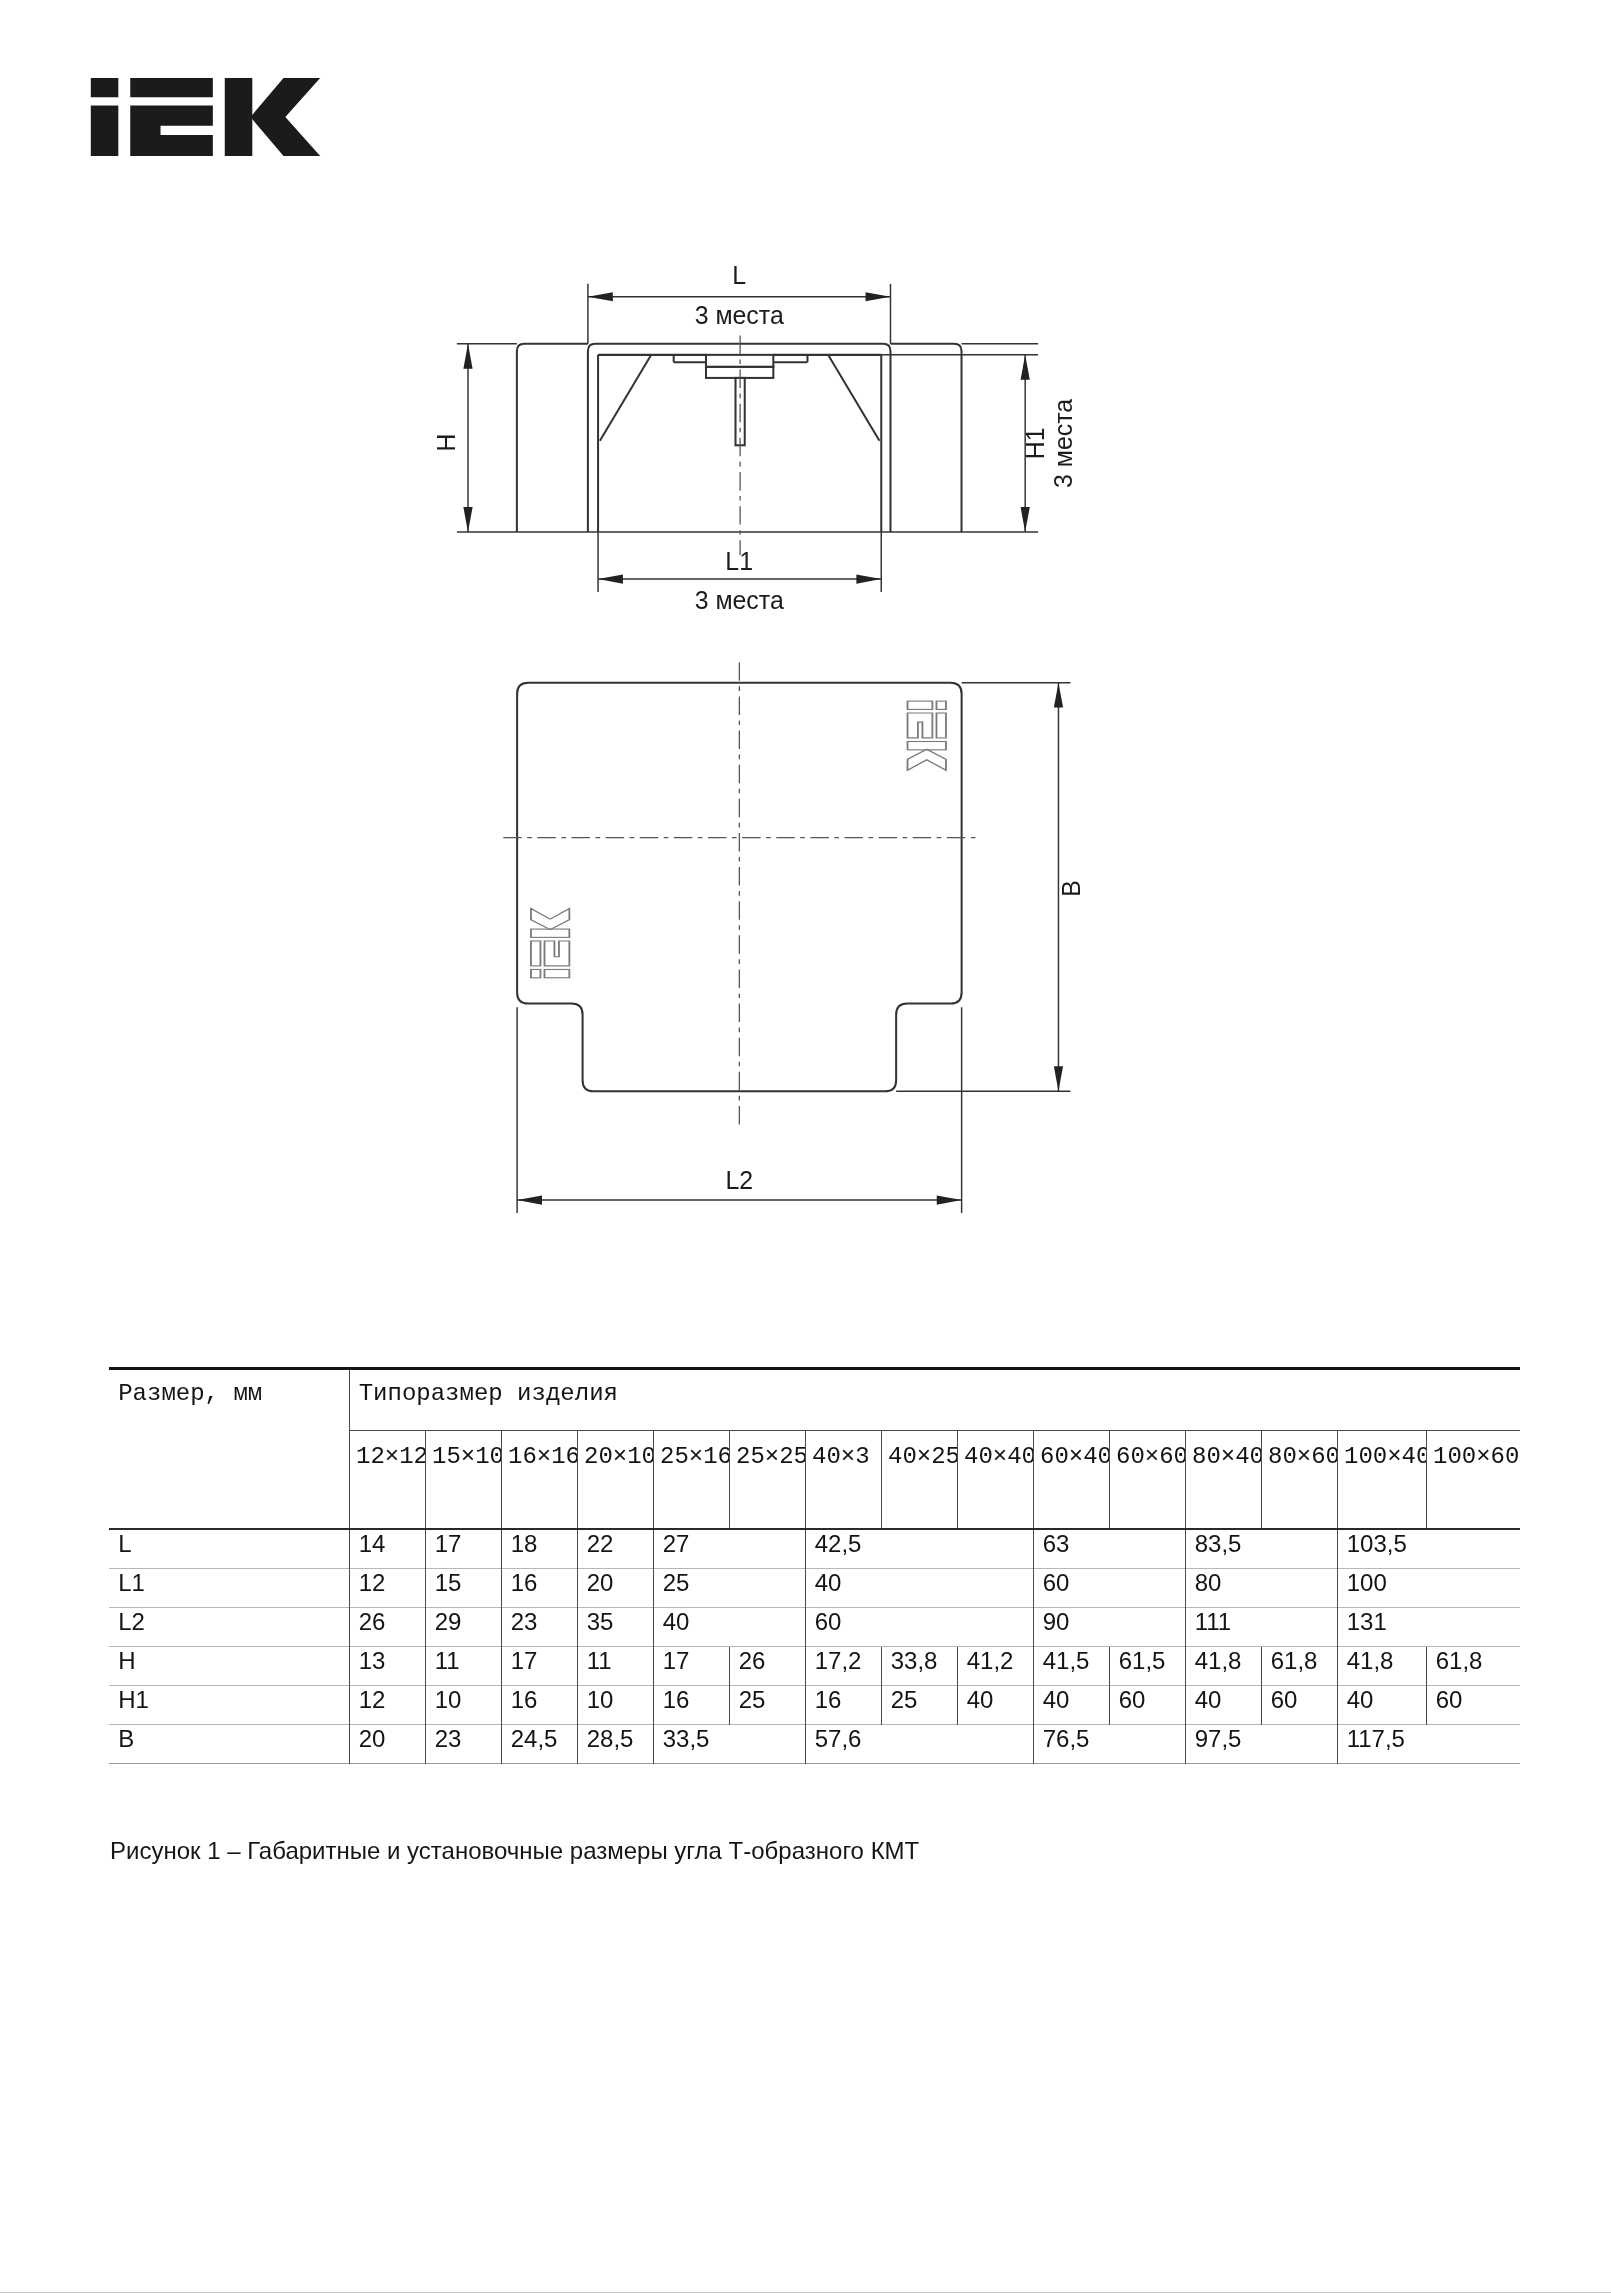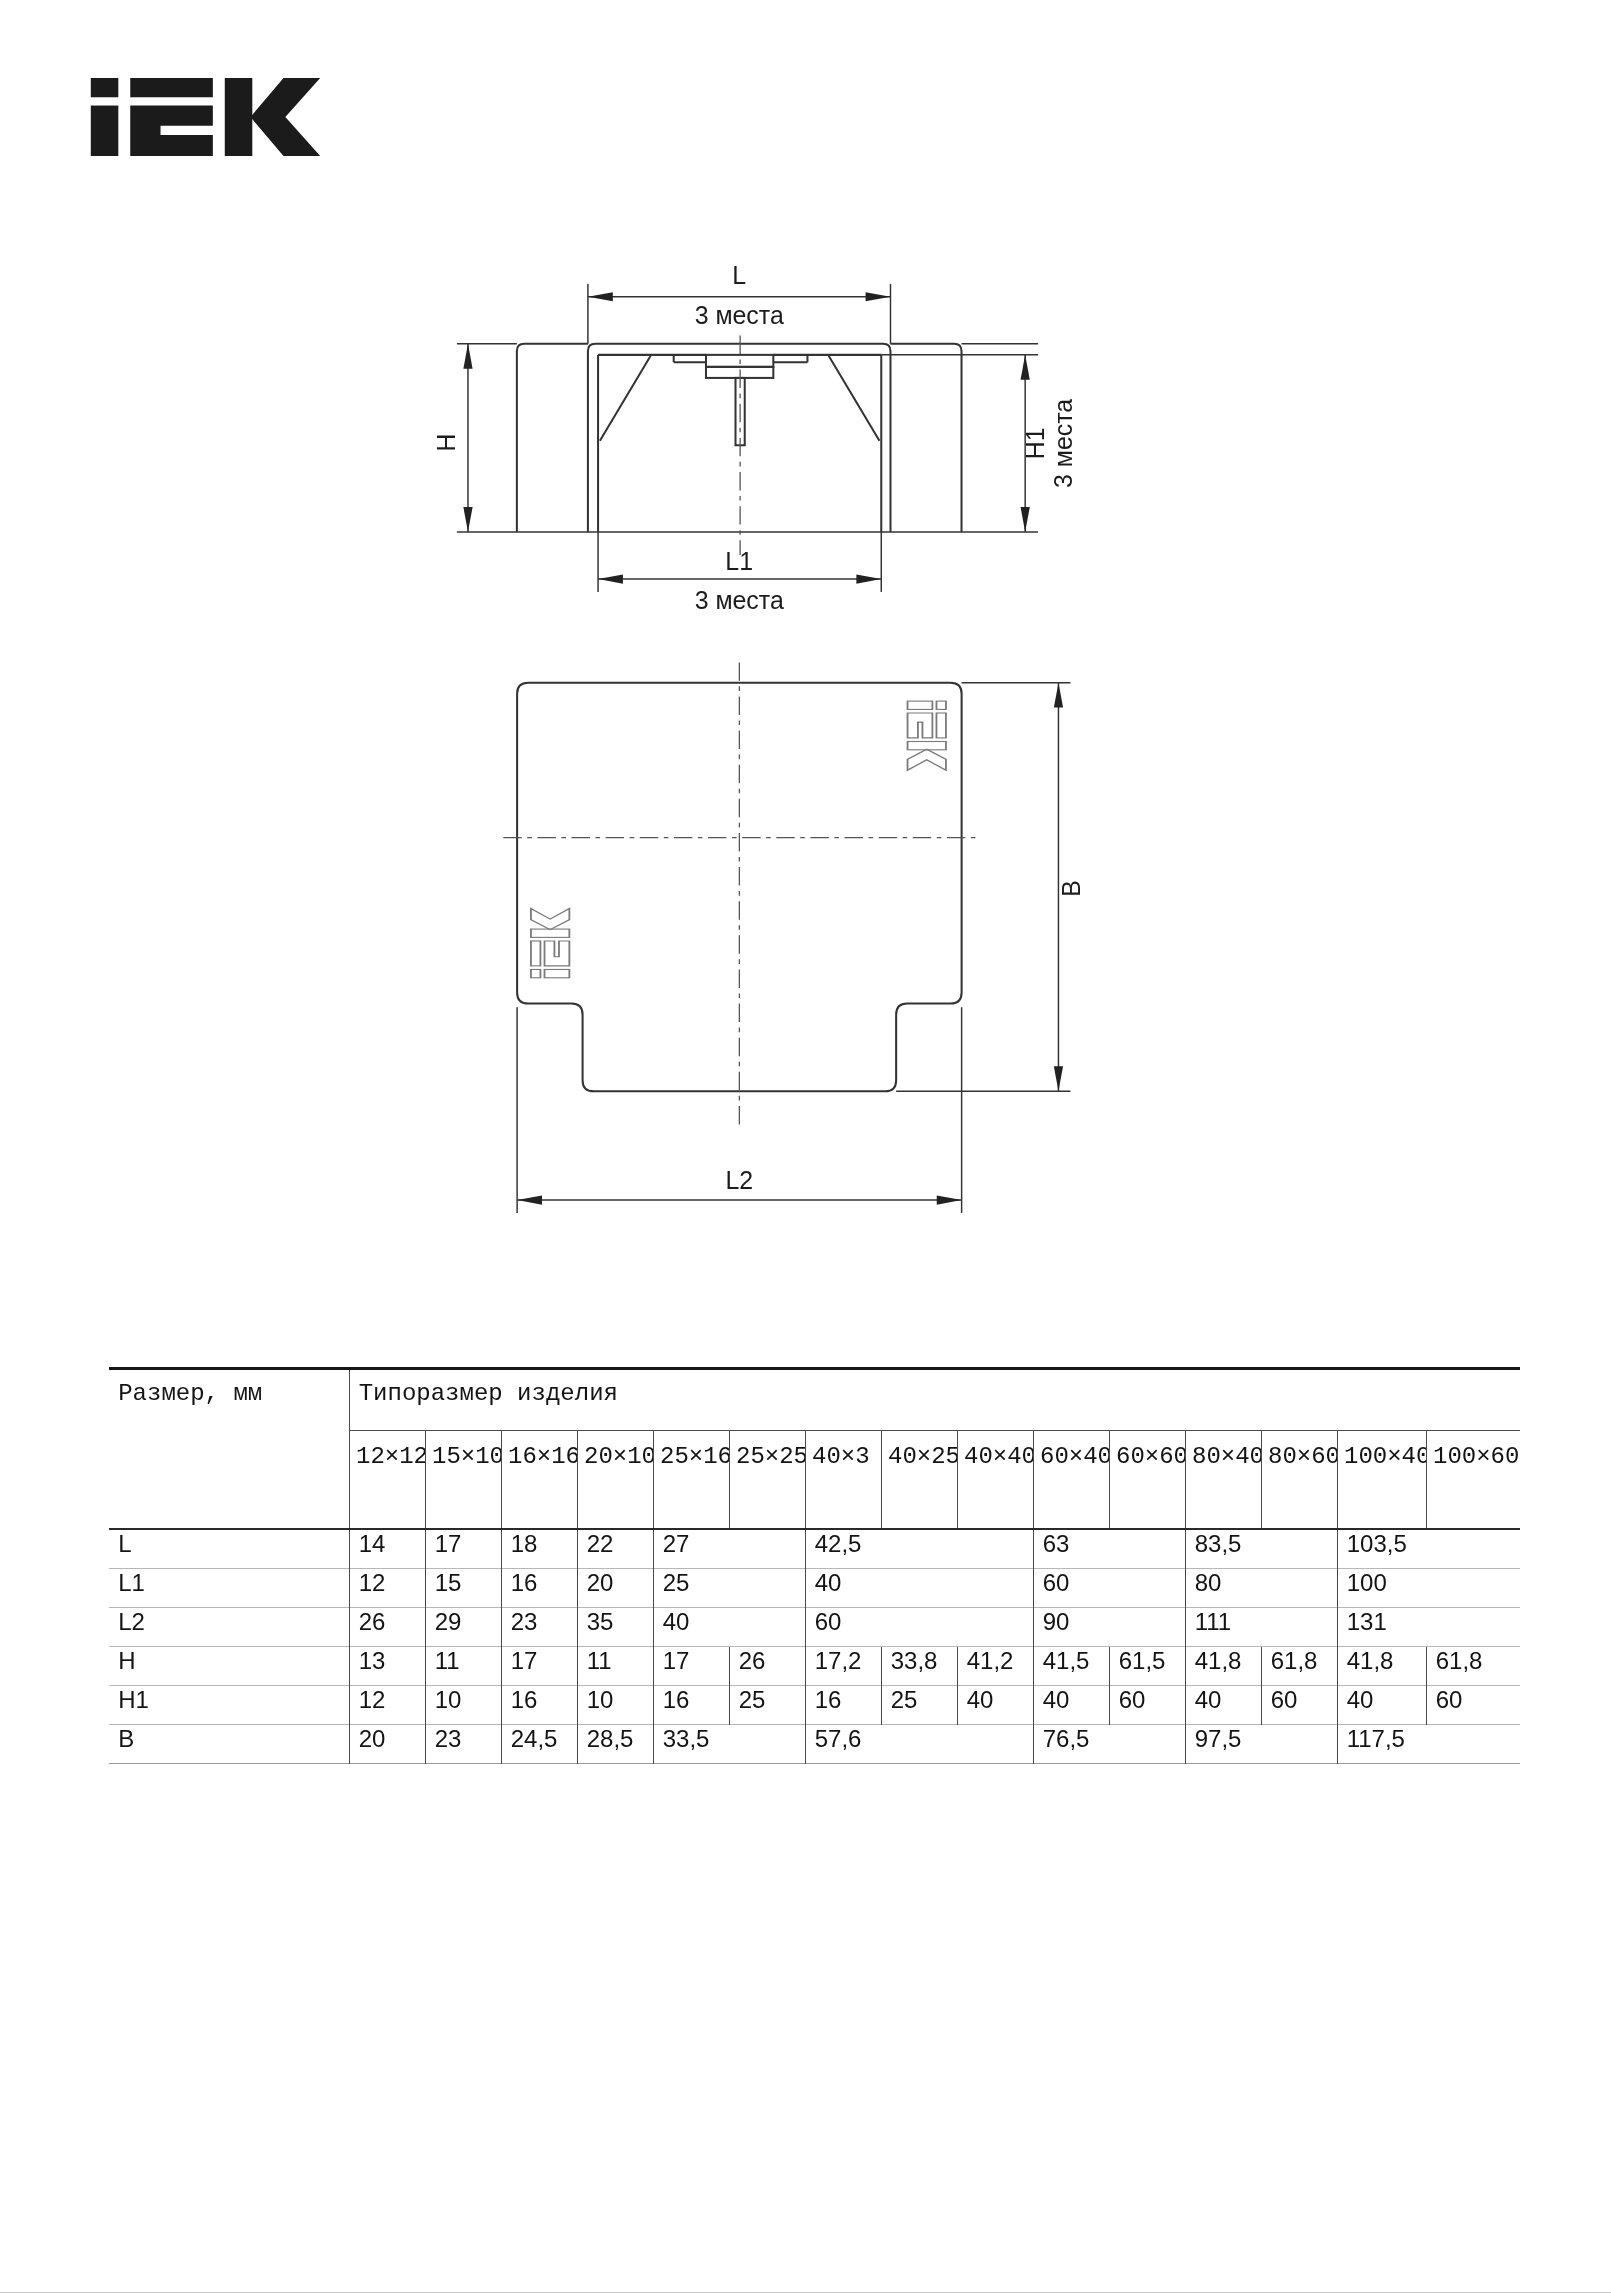--- a/index.html
+++ b/index.html
@@ -301,15 +301,16 @@
             <td colspan="2">33,5</td>
             <td colspan="3">57,6</td>
             <td colspan="2">76,5</td>
             <td colspan="2">97,5</td>
             <td colspan="2">117,5</td>
           </tr>
         </tbody>
       </table>
   </div>
 
+  <div class="abs caption">Рисунок 1 – Габаритные и установочные размеры угла Т-образного КМТ</div>
 
 </div>
 
 
 </body></html>

